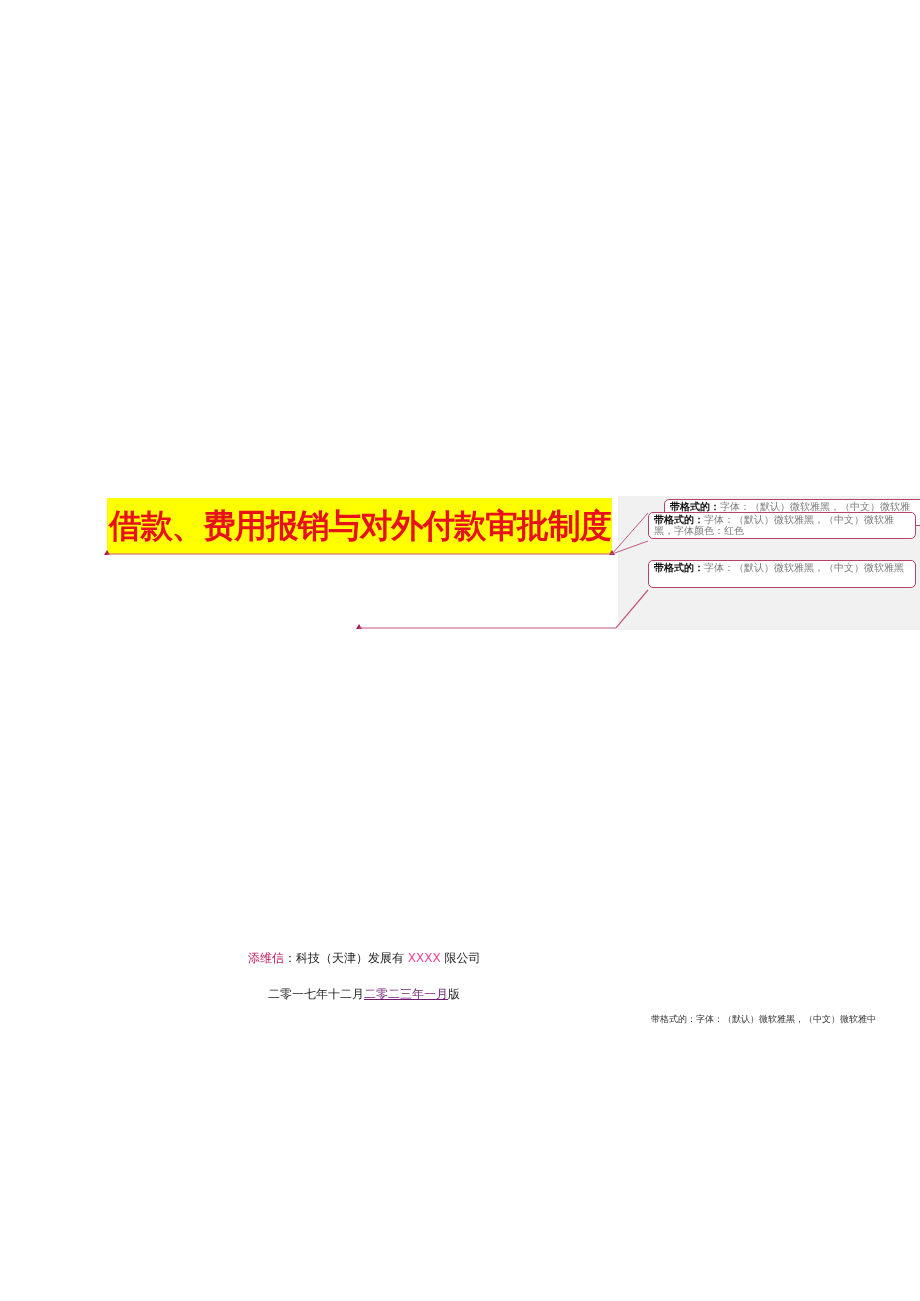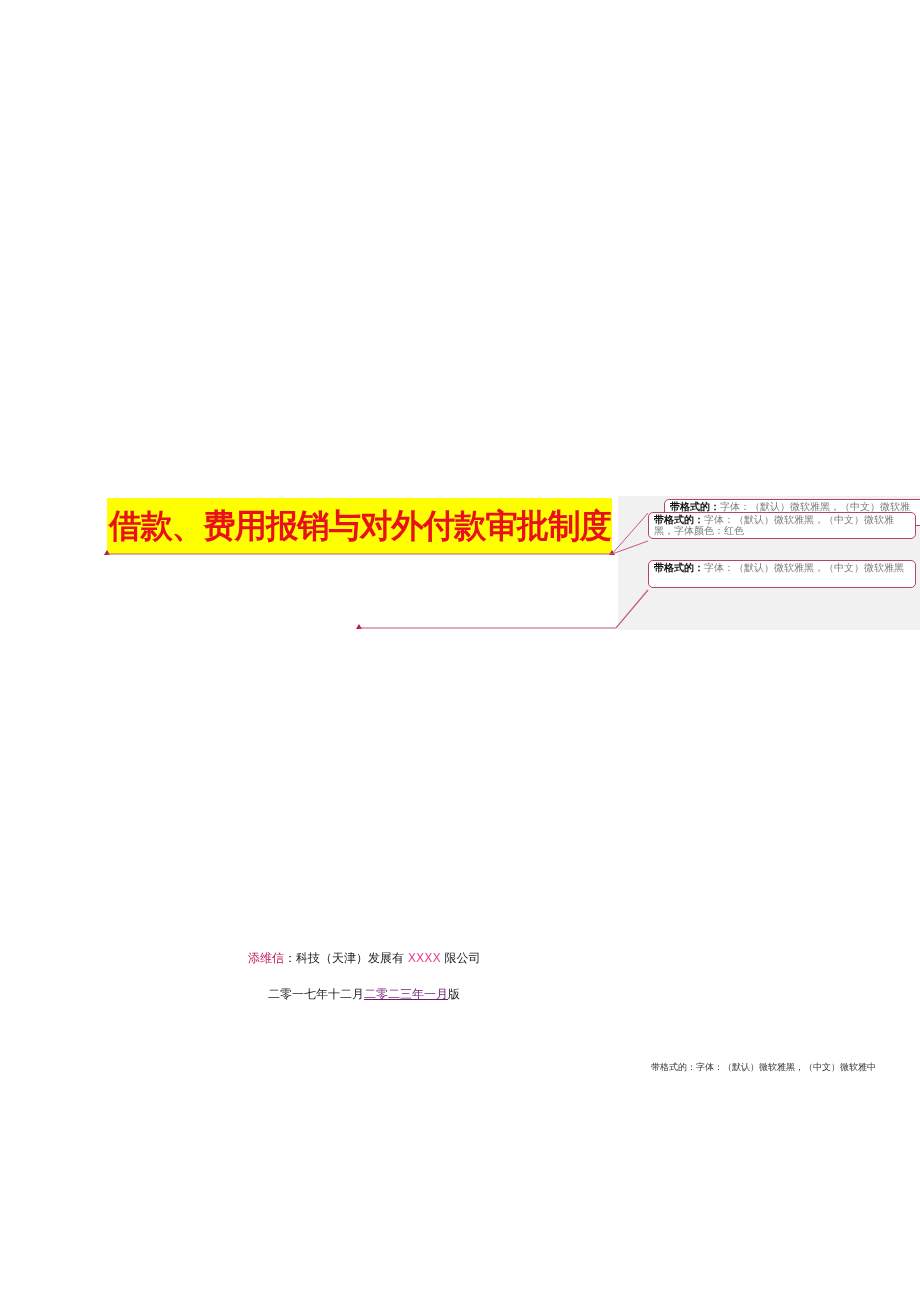--- a/index.html
+++ b/index.html
@@ -42,21 +42,21 @@
     .company-line {
       position: absolute; left: 248px; top: 950px; font-size: 12px; color: #222; white-space: nowrap;
     }
     .company-line .ins-blue { color: #be185d; }
     .company-line .ins-red { color: #ec4899; }
     .date-line {
       position: absolute; left: 268px; top: 986px; font-size: 12px; color: #222; white-space: nowrap;
     }
     .date-line .ins-u { color: #701a75; text-decoration: underline; }
     .format-note {
-      position: absolute; left: 651px; top: 1013px; font-size: 9px; color: #333; white-space: nowrap; margin-top: 48px;
+      position: absolute; left: 651px; top: 1013px; font-size: 9px; color: #333; white-space: nowrap;
     }
   </style>
 </head>
 <body>
 
 <div class="markup-pane"></div>
 
 <div class="title-box">
   <span class="title-text">借款、费用报销与对外付款审批制度</span>
 </div>

